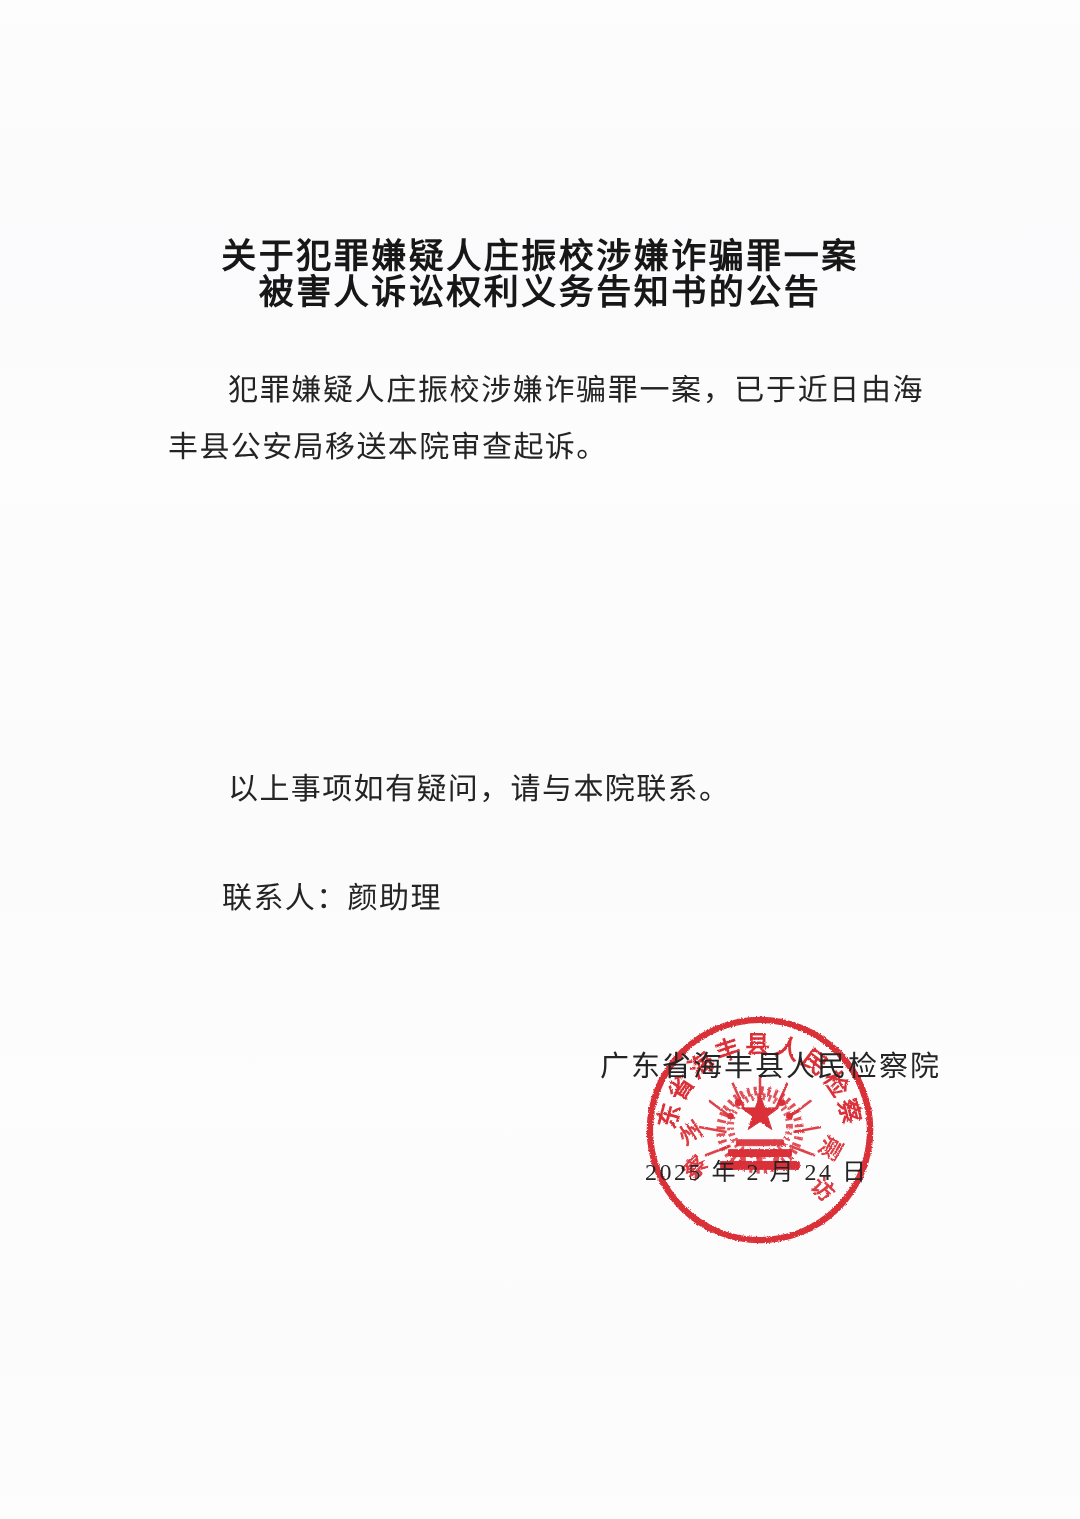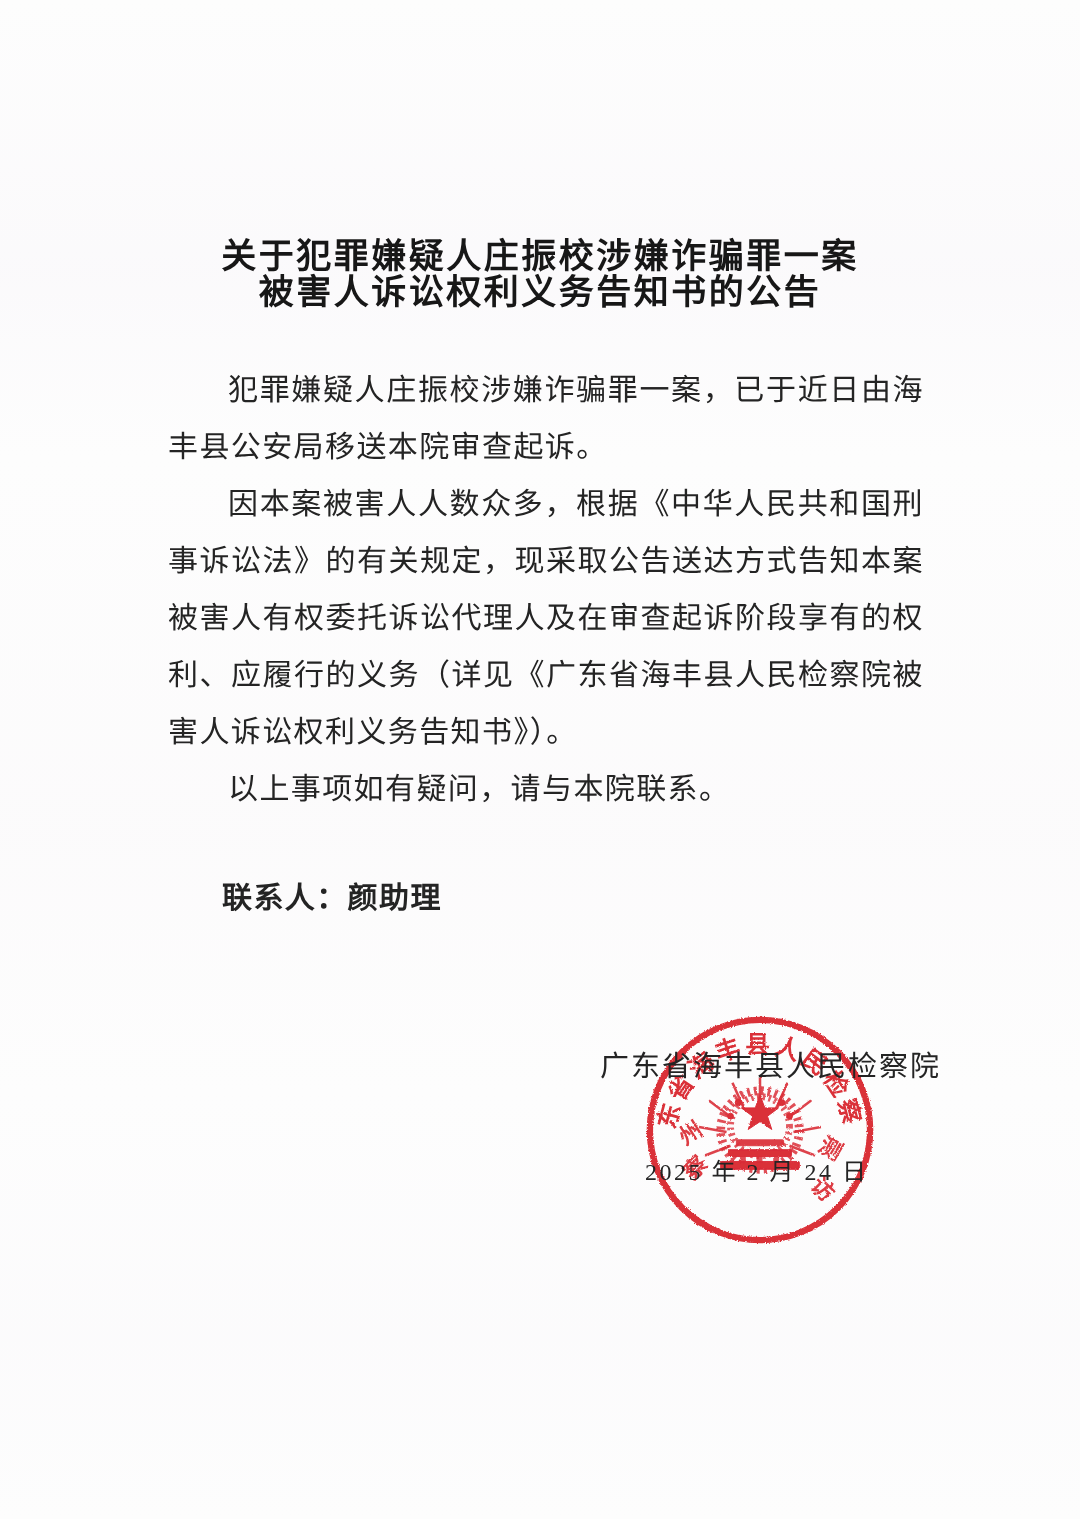--- a/index.html
+++ b/index.html
@@ -73,21 +73,20 @@
   #para-3 { top: 760px; }
 
   .contact-block {
     position: absolute;
     left: 222px;
     top: 869px;
     font-size: 30px;
     line-height: 57px;
     letter-spacing: 1.4px;
     color: #242424;
-    font-weight: bold;
   }
   .contact-block .row { white-space: nowrap; }
   .contact-phone-number {
     font-family: "Liberation Serif", "DejaVu Serif", serif;
     letter-spacing: 0.5px;
   }
 
   
   .sign-block {
     position: absolute;
@@ -138,23 +137,20 @@
 
   <div class="scan-tint"></div>
 
   <div class="doc-title line1">关于犯罪嫌疑人庄振校涉嫌诈骗罪一案</div>
   <div class="doc-title line2">被害人诉讼权利义务告知书的公告</div>
 
   <div class="body-block" id="para-1">
     <p>犯罪嫌疑人庄振校涉嫌诈骗罪一案，已于近日由海丰县公安局移送本院审查起诉。</p>
   </div>
 
-  <div class="body-block" id="para-2">
-    <p>因本案被害人人数众多，根据《中华人民共和国刑事诉讼法》的有关规定，现采取公告送达方式告知本案被害人有权委托诉讼代理人及在审查起诉阶段享有的权利、应履行的义务（详见《广东省海丰县人民检察院被害人诉讼权利义务告知书》）。</p>
-  </div>
 
   <div class="body-block" id="para-3">
     <p>以上事项如有疑问，请与本院联系。</p>
   </div>
 
   <div class="contact-block">
     <div class="row">
       <span>联系人：</span><span>颜助理</span>
     </div>
   </div>

